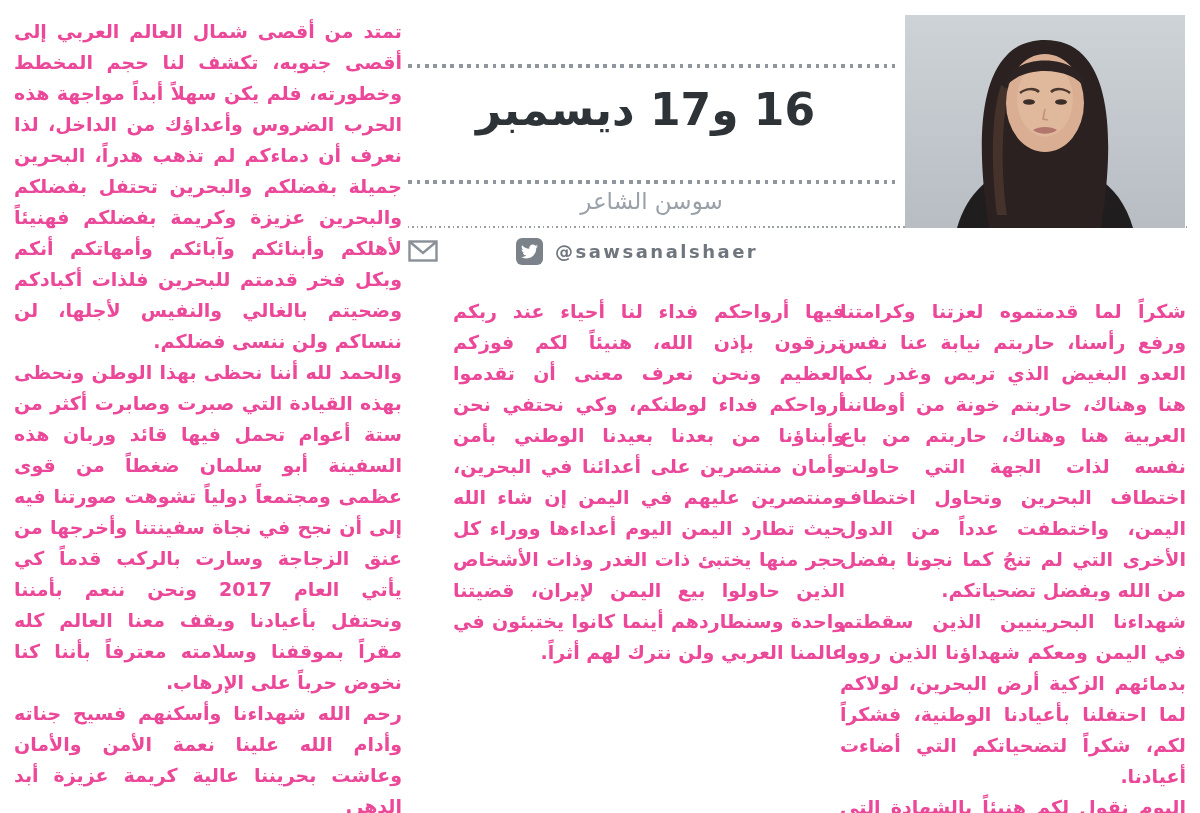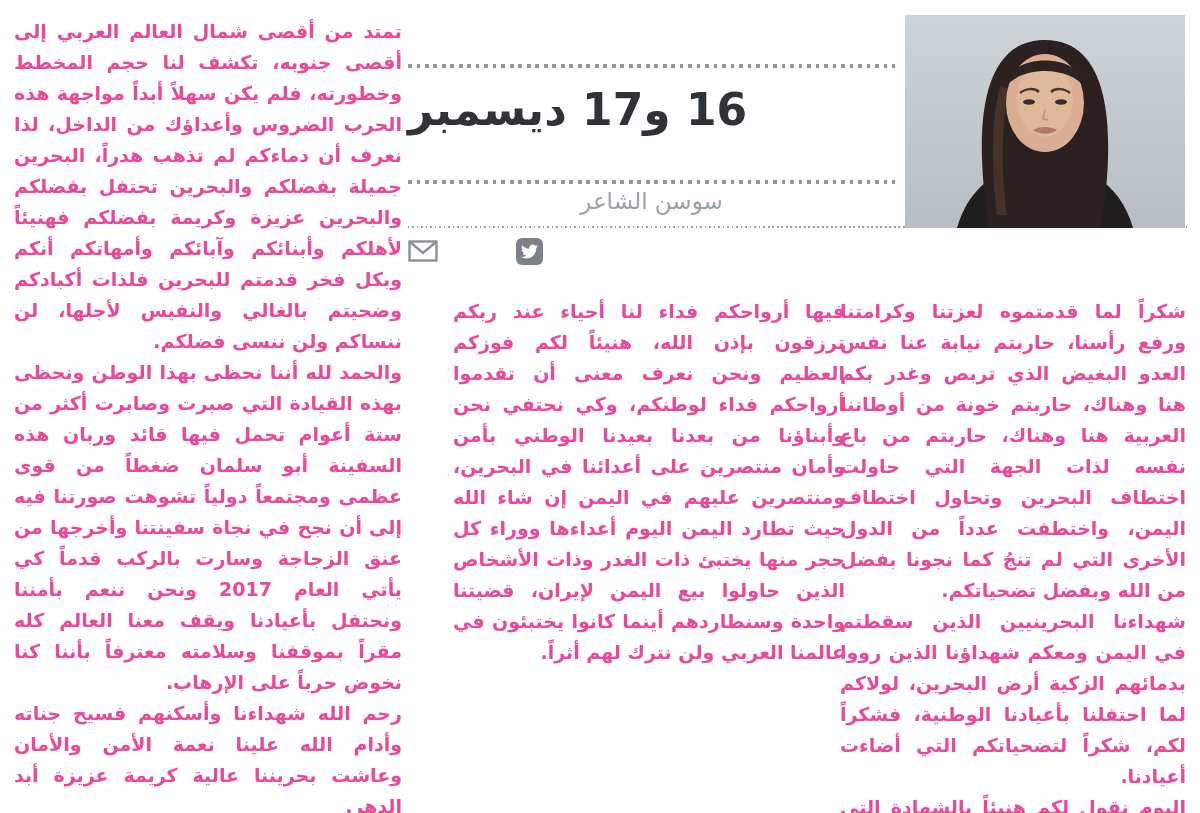--- a/index.html
+++ b/index.html
@@ -22,21 +22,21 @@
   }
   .rule-1{left:408px;top:64px;width:487px;}
   .rule-2{left:408px;top:180px;width:487px;}
   .rule-fine{
     position:absolute;height:2px;
     background-image:repeating-linear-gradient(to right,#9aa0a6 0 1.5px,transparent 1.5px 4.5px);
   }
   .rule-3{left:408px;top:226px;width:779px;}
   .title{
     position:absolute;left:408px;top:84px;width:475px;
-    direction:rtl;text-align:left;
+    direction:rtl;text-align:center;
     font-size:44px;font-weight:700;color:#2e3338;
   }
   .author{
     position:absolute;left:408px;top:188px;width:487px;
     direction:rtl;text-align:center;
     font-size:23px;font-weight:400;color:#9aa1a8;
   }
   
   .contact{
     position:absolute;left:408px;top:234px;width:779px;height:34px;
@@ -94,20 +94,21 @@
       <svg viewBox="0 0 30 22" width="30" height="22">
         <rect x="1.5" y="1.5" width="27" height="19" fill="none" stroke="#8a9097" stroke-width="2.4"></rect>
         <path d="M2 2 L15 13 L28 2" fill="none" stroke="#8a9097" stroke-width="2.4"></path>
       </svg>
     </span>
     <span class="tw-icon">
       <svg viewBox="0 0 24 24">
         <path fill="#ffffff" d="M23.954 4.569c-.885.389-1.83.654-2.825.775 1.014-.611 1.794-1.574 2.163-2.723-.951.555-2.005.959-3.127 1.184-.896-.959-2.173-1.559-3.591-1.559-2.717 0-4.92 2.203-4.92 4.917 0 .39.045.765.127 1.124-4.09-.205-7.715-2.169-10.141-5.138-.427.722-.666 1.561-.666 2.475 0 1.71.87 3.213 2.188 4.096-.807-.026-1.566-.248-2.228-.616v.061c0 2.385 1.693 4.374 3.946 4.827-.413.111-.849.171-1.296.171-.314 0-.615-.03-.916-.086.631 1.953 2.445 3.377 4.604 3.417-1.68 1.319-3.809 2.105-6.102 2.105-.39 0-.779-.023-1.17-.067 2.189 1.394 4.768 2.209 7.557 2.209 9.054 0 13.999-7.496 13.999-13.986 0-.209 0-.42-.015-.63.961-.689 1.8-1.56 2.46-2.548z"></path>
       </svg>
     </span>
+    <a class="tw-handle" href="#">@sawsanalshaer</a>
   </div>
 
   <div class="photo">
     <svg viewBox="0 0 280 213" width="280" height="213">
       <defs>
         <linearGradient id="bgGrad" x1="0" y1="0" x2="0" y2="1">
           <stop offset="0" stop-color="#ced3d7"></stop>
           <stop offset="1" stop-color="#b7bdc3"></stop>
         </linearGradient>
       </defs>

